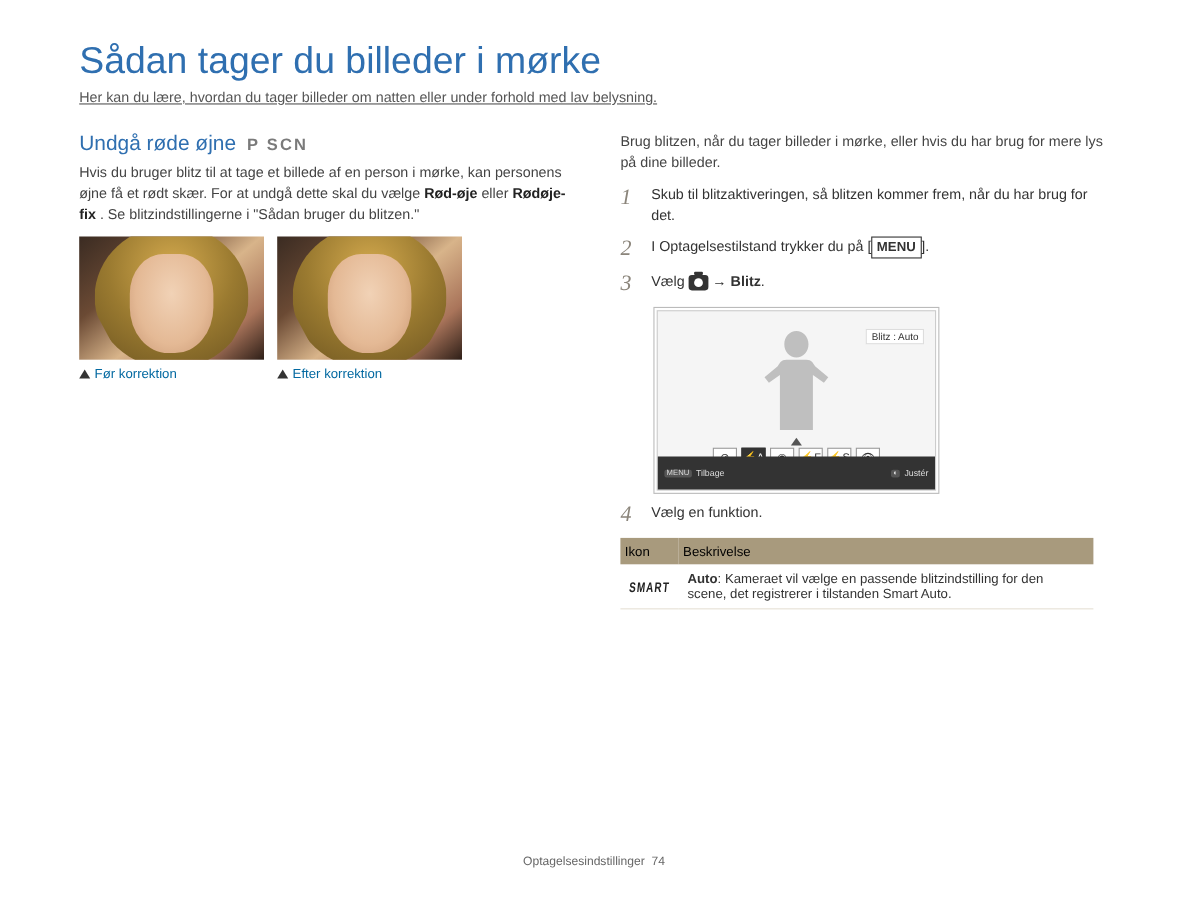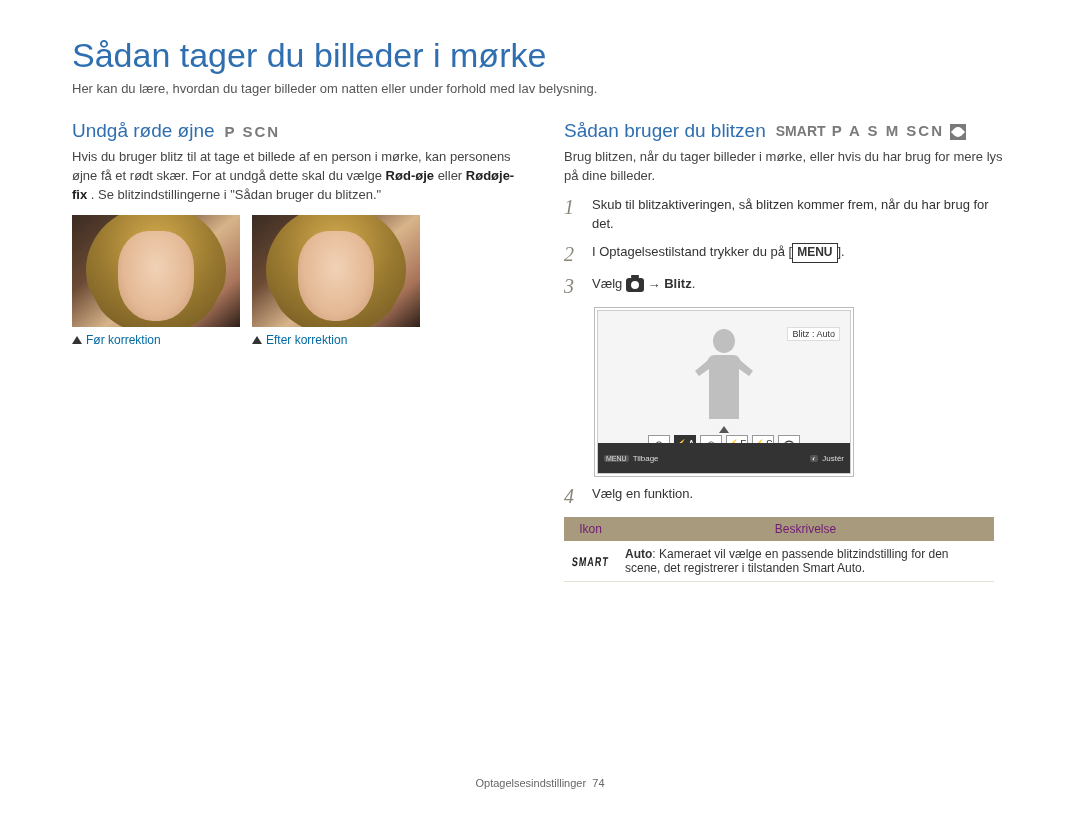--- a/index.html
+++ b/index.html
@@ -15,20 +15,21 @@
   .page-title {
     color: #2f6fb0;
     font-size: 34px;
     font-weight: 400;
     margin-bottom: 6px;
   }
   .page-subtitle {
     font-size: 13px;
     color: #555;
     margin-bottom: 24px;
+    text-decoration: underline;
   }
   .columns {
     display: flex;
     gap: 48px;
   }
   .col { flex: 1; }
   .section-heading {
     color: #2f6fb0;
     font-size: 19px;
     font-weight: 400;
@@ -128,21 +129,21 @@
   .screen-icons .ic { width:22px; height:18px; border:1px solid #999; background:#fff; font-size:10px; display:flex;align-items:center;justify-content:center;}
   .screen-icons .ic.dark { background:#333; color:#fff; border-color:#333;}
   .screen-bottom {
     position:absolute; bottom:0; left:0; right:0; height:16px; background:#333; color:#ddd; font-size:8px; display:flex; align-items:center; padding:15px 6px; gap:24px;
   }
   .sb-item { display:flex; align-items:center; gap:4px;}
   .sb-chip { background:#555; padding:0 2px; border-radius:2px; font-size:7px;}
   .up-arrow { width:0;height:0;border-left:5px solid transparent;border-right:5px solid transparent;border-bottom:7px solid #555;position:absolute;bottom:40px;left:50%;transform:translateX(-50%);}
 
   .flash-table { margin-top:8px; width: 430px; font-size:12px; border-collapse:collapse;}
-  .flash-table th { background:#a89a7d; color:#701a75; font-weight:400; text-align:center; padding:5px 4px; font-size:12px;}
+  .flash-table th { background:#a89a7d; color:#000000; font-weight:400; text-align:left; padding:5px 4px; font-size:12px;}
   .flash-table th:first-child { width:50px;}
   .flash-table td { padding:6px 8px; vertical-align:top; border-bottom:1px solid #e5e0d4;}
   .flash-table td:first-child { text-align:center; vertical-align:middle;}
   .flash-table ul { list-style: disc; padding-left:16px;}
   .flash-table li { margin:2px 0; line-height:1.35;}
   .flash-off-icon {
     display:inline-block;width:26px;height:26px;border:2px solid #222;border-radius:50%;position:relative;
   }
   .flash-off-icon::before{
     content:"⚡";position:absolute;left:5px;top:1px;font-size:16px;color:#222;
@@ -203,26 +204,20 @@
         <span>Før korrektion</span>
       </div>
       <div class="caption">
         <span class="tri-up"></span>
         <span>Efter korrektion</span>
       </div>
     </div>
   </div>
 
   <div class="col">
-    <div class="section-heading">
-      <span>Sådan bruger du blitzen</span>
-      <span class="mode-text">
-        <span class="mode-smart">SMART</span> P A S M SCN <span class="leaf-badge"></span>
-      </span>
-    </div>
     <p class="body-text">Brug blitzen, når du tager billeder i mørke, eller hvis du har brug for mere lys på dine billeder.</p>
 
     <div class="steps">
       <div class="step">
         <div class="step-num">1</div>
         <div class="step-text">Skub til blitzaktiveringen, så blitzen kommer frem, når du har brug for det.</div>
       </div>
       <div class="step">
         <div class="step-num">2</div>
         <div class="step-text">

